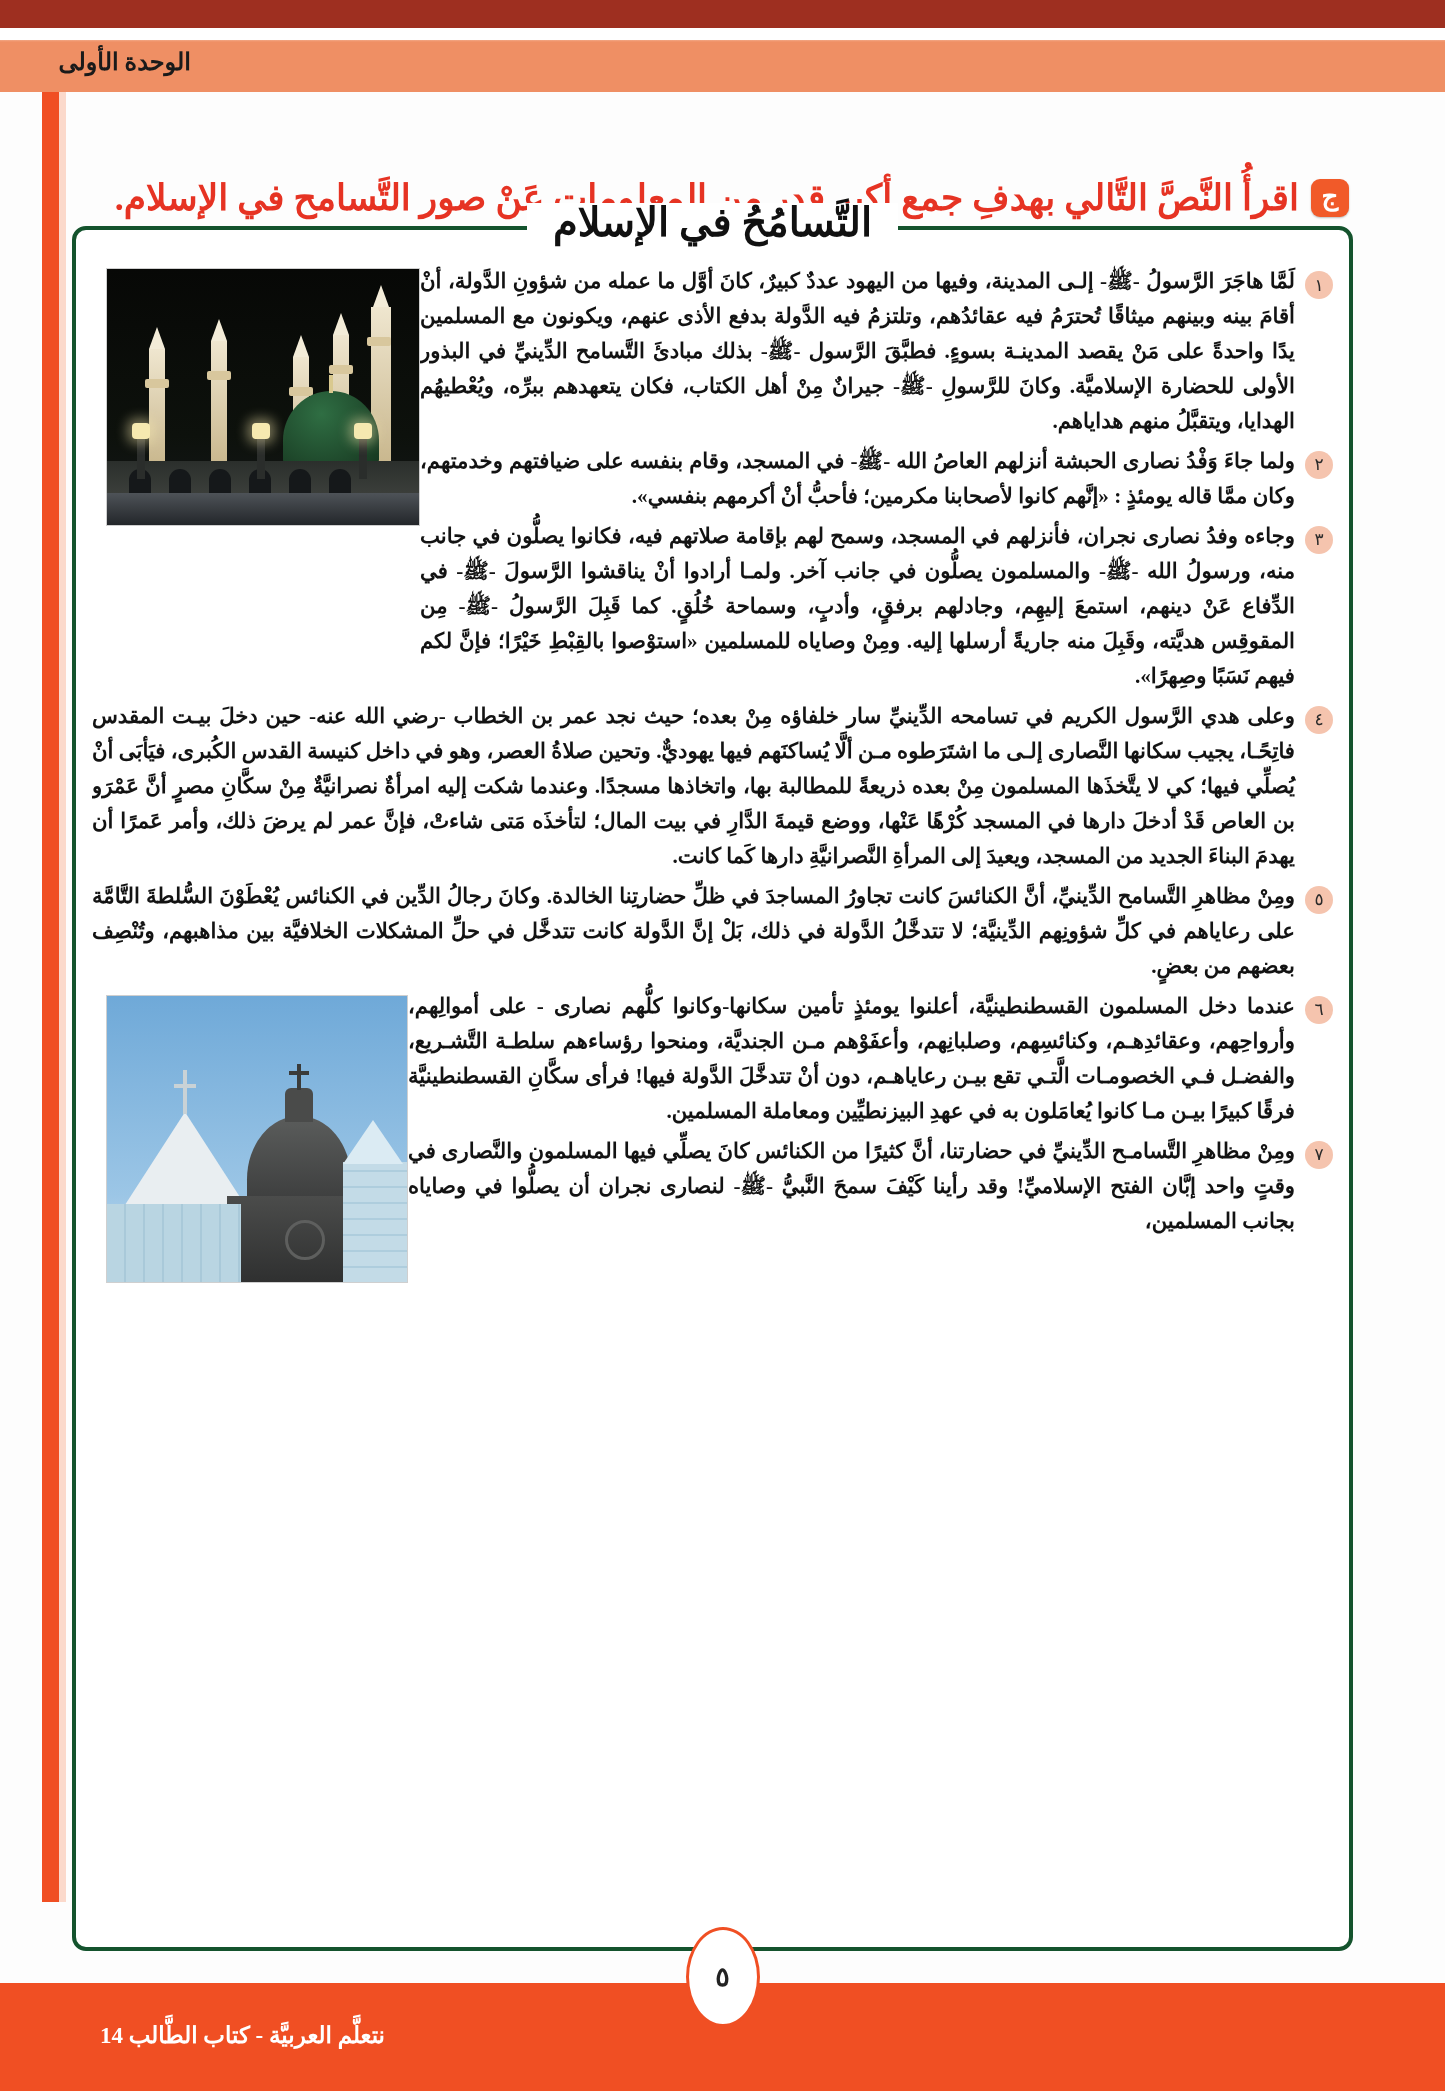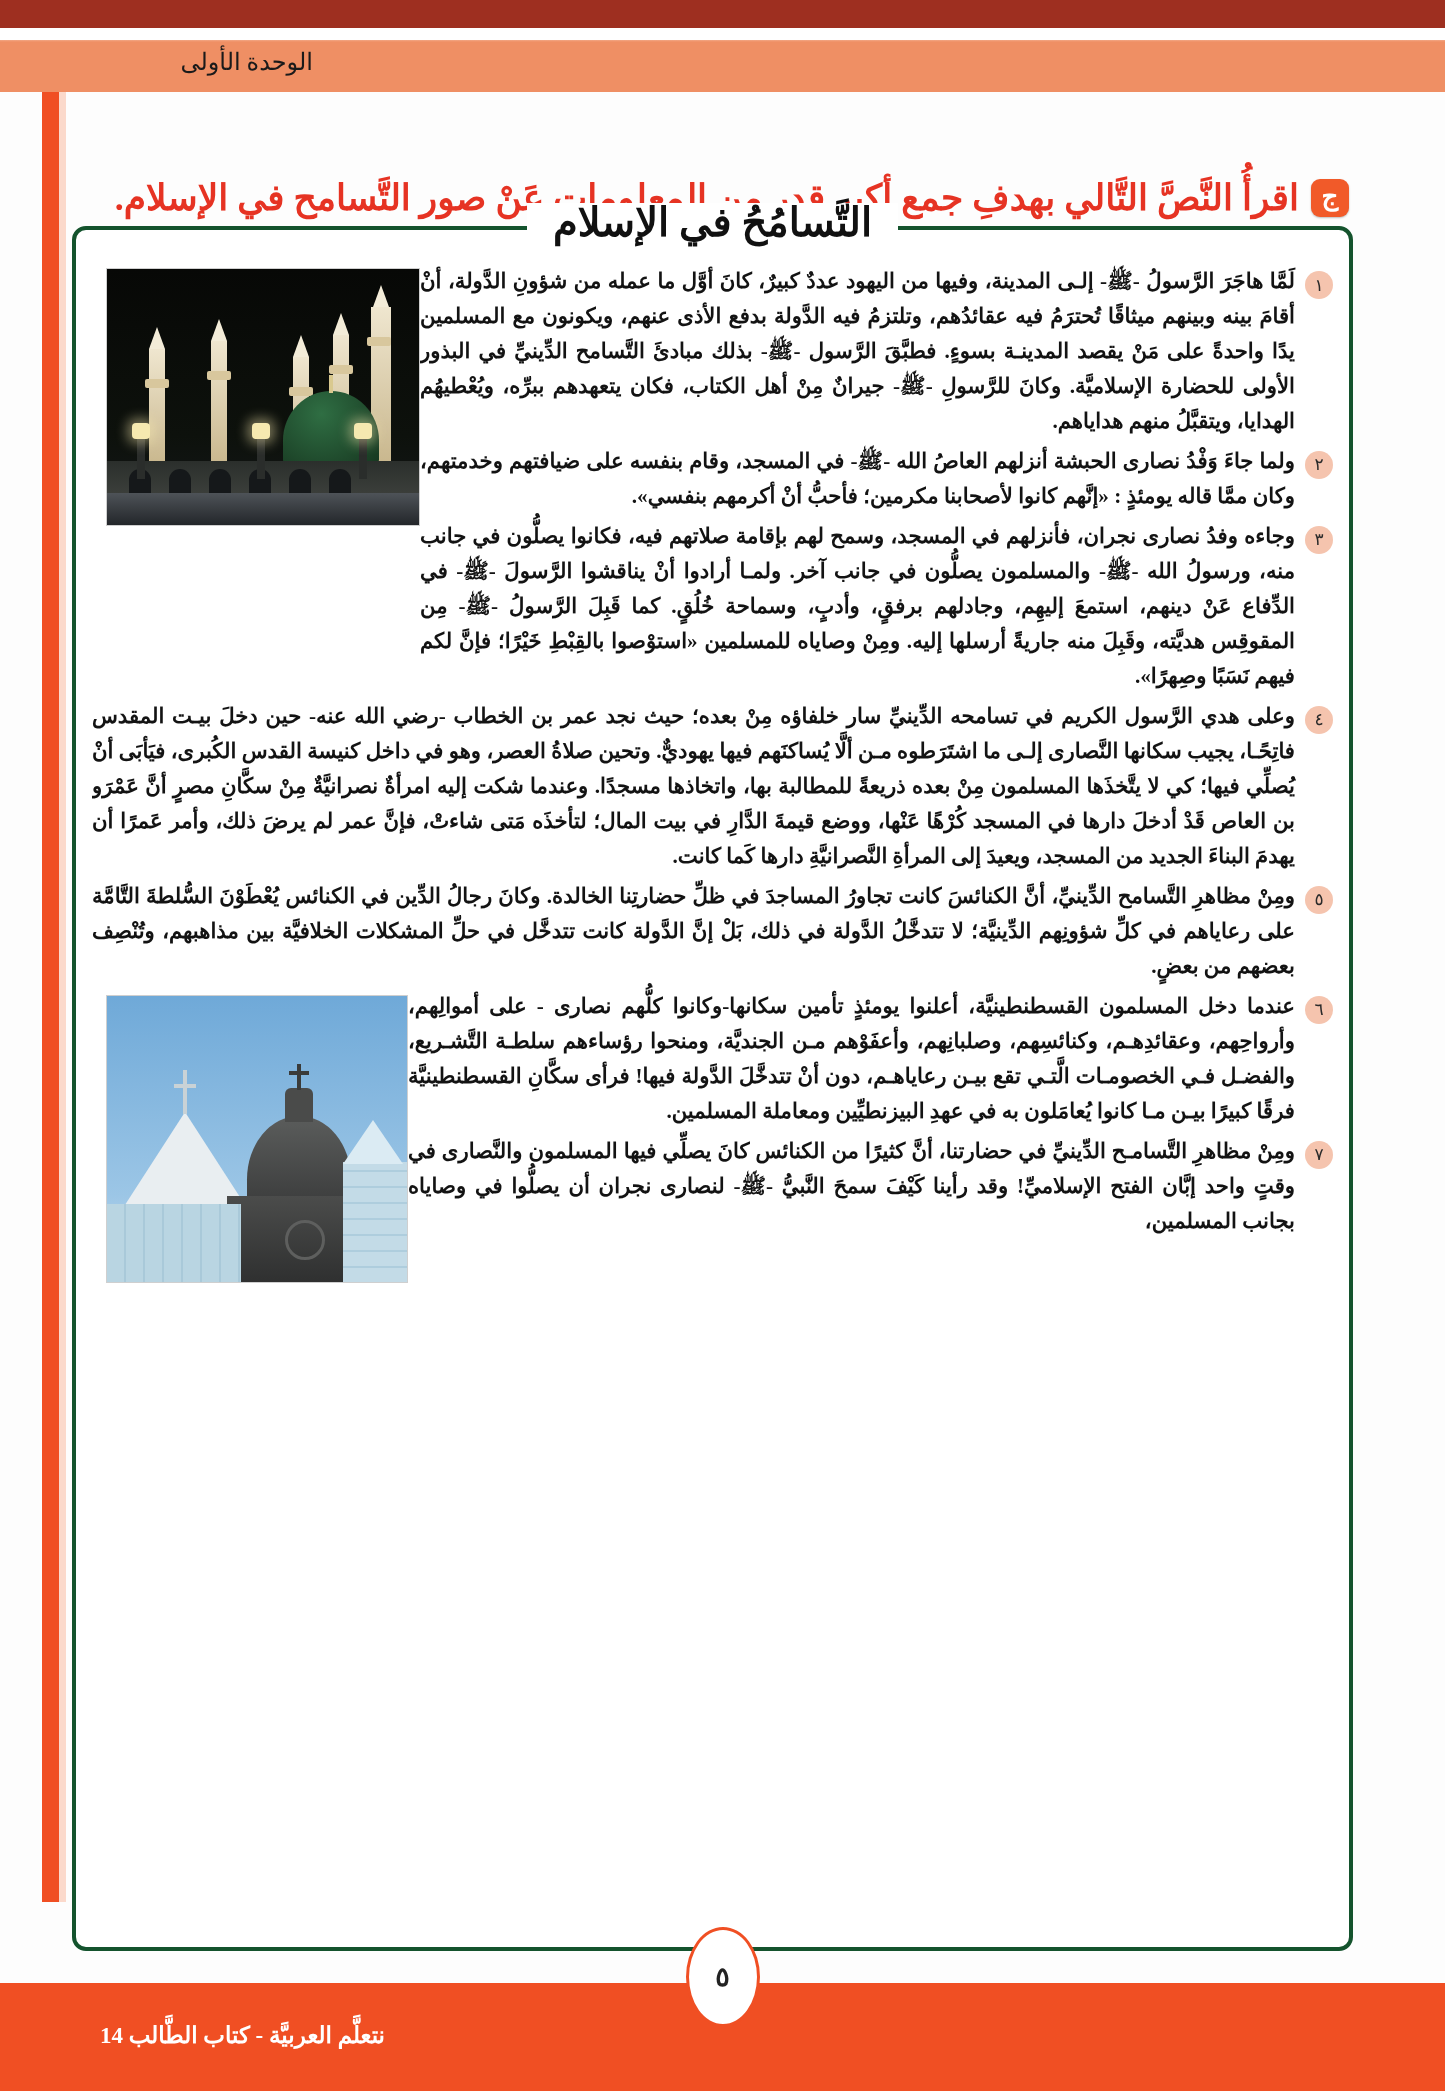--- a/index.html
+++ b/index.html
@@ -13,22 +13,22 @@
 
   
   .top-strip{position:absolute;top:0;left:0;width:1445px;height:28px;
     background:#9e2f20;}
   .top-white{position:absolute;top:28px;left:0;width:1445px;height:22px;
     background:#ffffff;}
   .unit-band{position:absolute;top:40px;left:0;width:1445px;height:52px;
     background:#ef8f64;}
   .unit-band::after{content:"";position:absolute;top:-6px;left:0;right:0;height:8px;
     background:linear-gradient(180deg,rgba(255,255,255,.85),rgba(255,255,255,0));}
-  .unit-label{position:absolute;top:48px;right:1132px;left:auto;
-    font-size:24px;font-weight:normal;color:#1a1a1a;
+  .unit-label{position:absolute;top:48px;right:1254px;left:auto;
+    font-size:24px;font-weight:bold;color:#1a1a1a;
     font-family:"Liberation Serif",serif;letter-spacing:-.5px;}
 
   
   .left-bar{position:absolute;top:92px;left:42px;width:17px;height:1810px;
     background:#f04f23;}
   .left-bar-lite{position:absolute;top:92px;left:59px;width:7px;height:1810px;
     background:#fbd9cb;}
 
   
   .bottom-band{position:absolute;bottom:0;left:0;width:1445px;height:108px;

